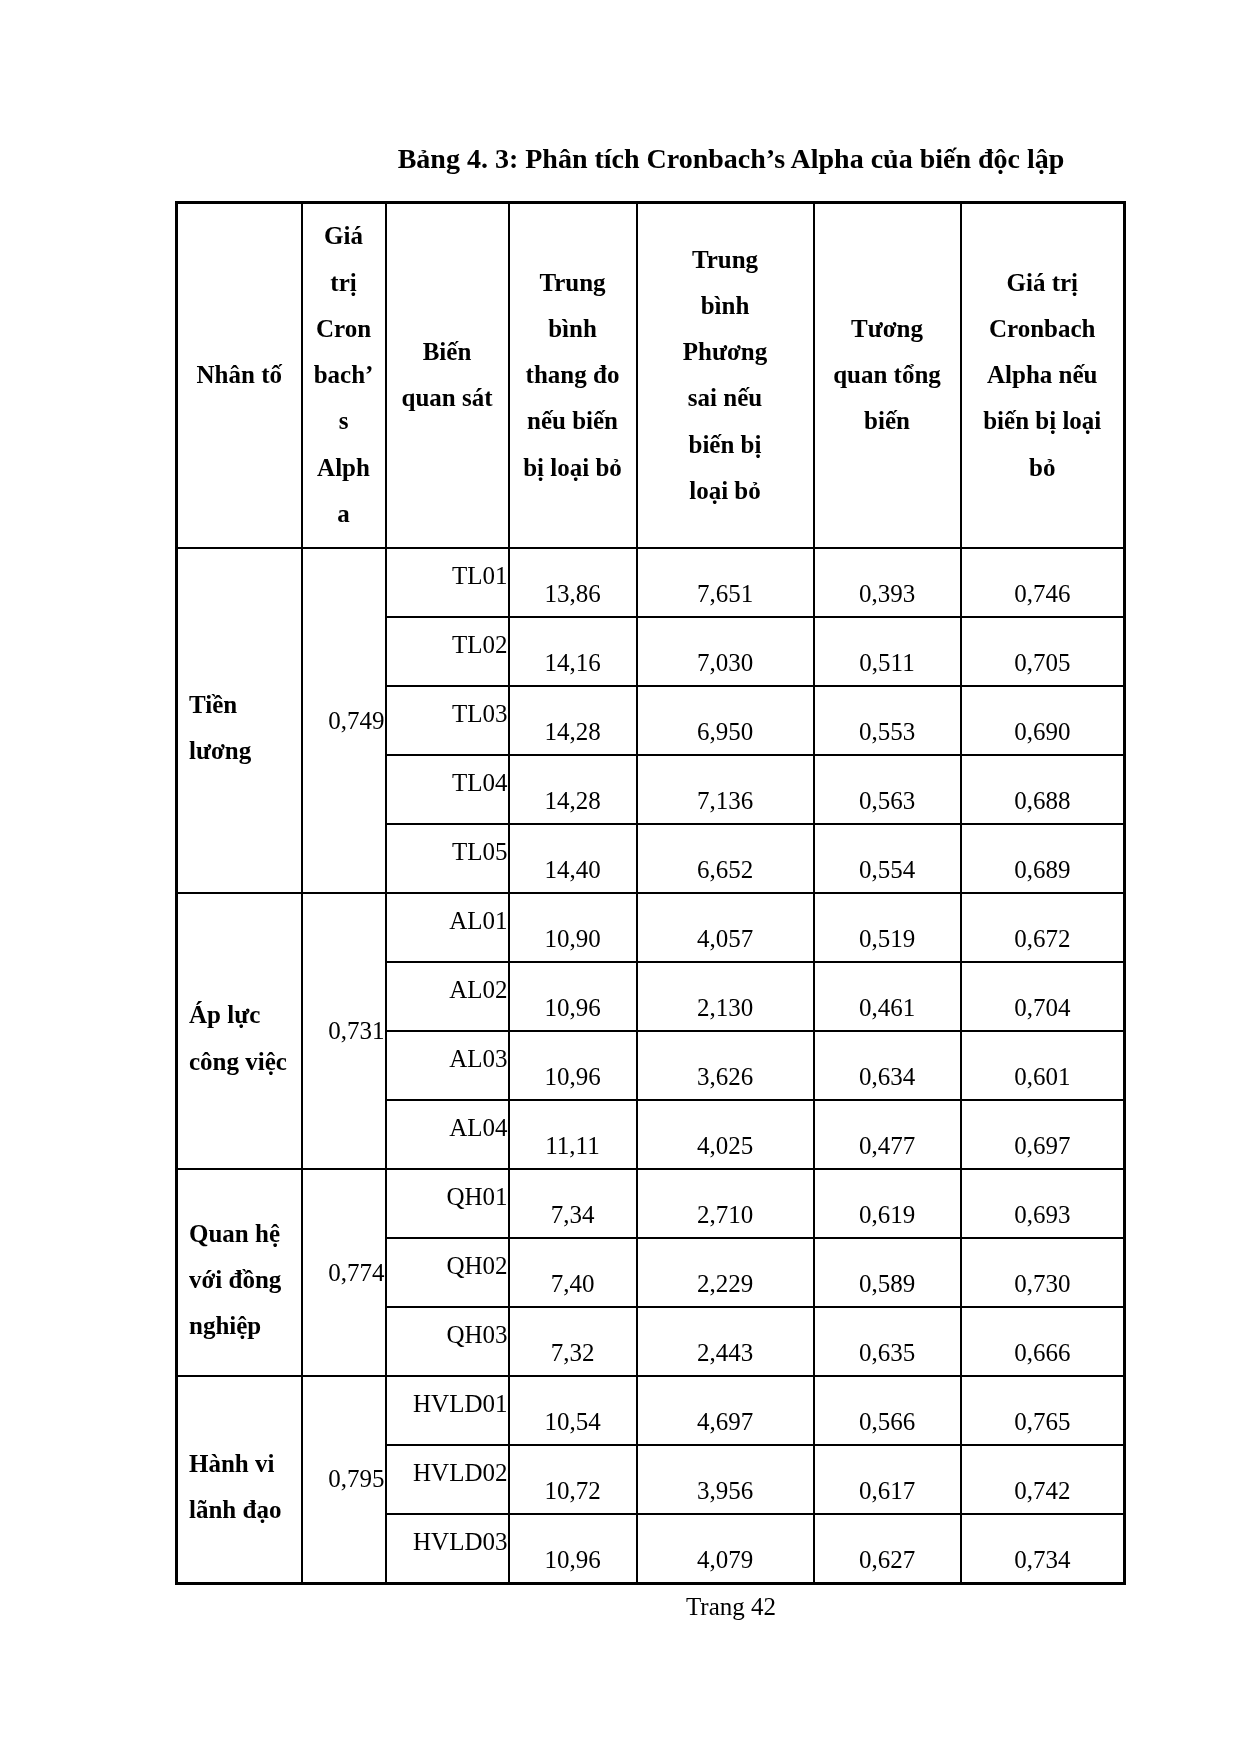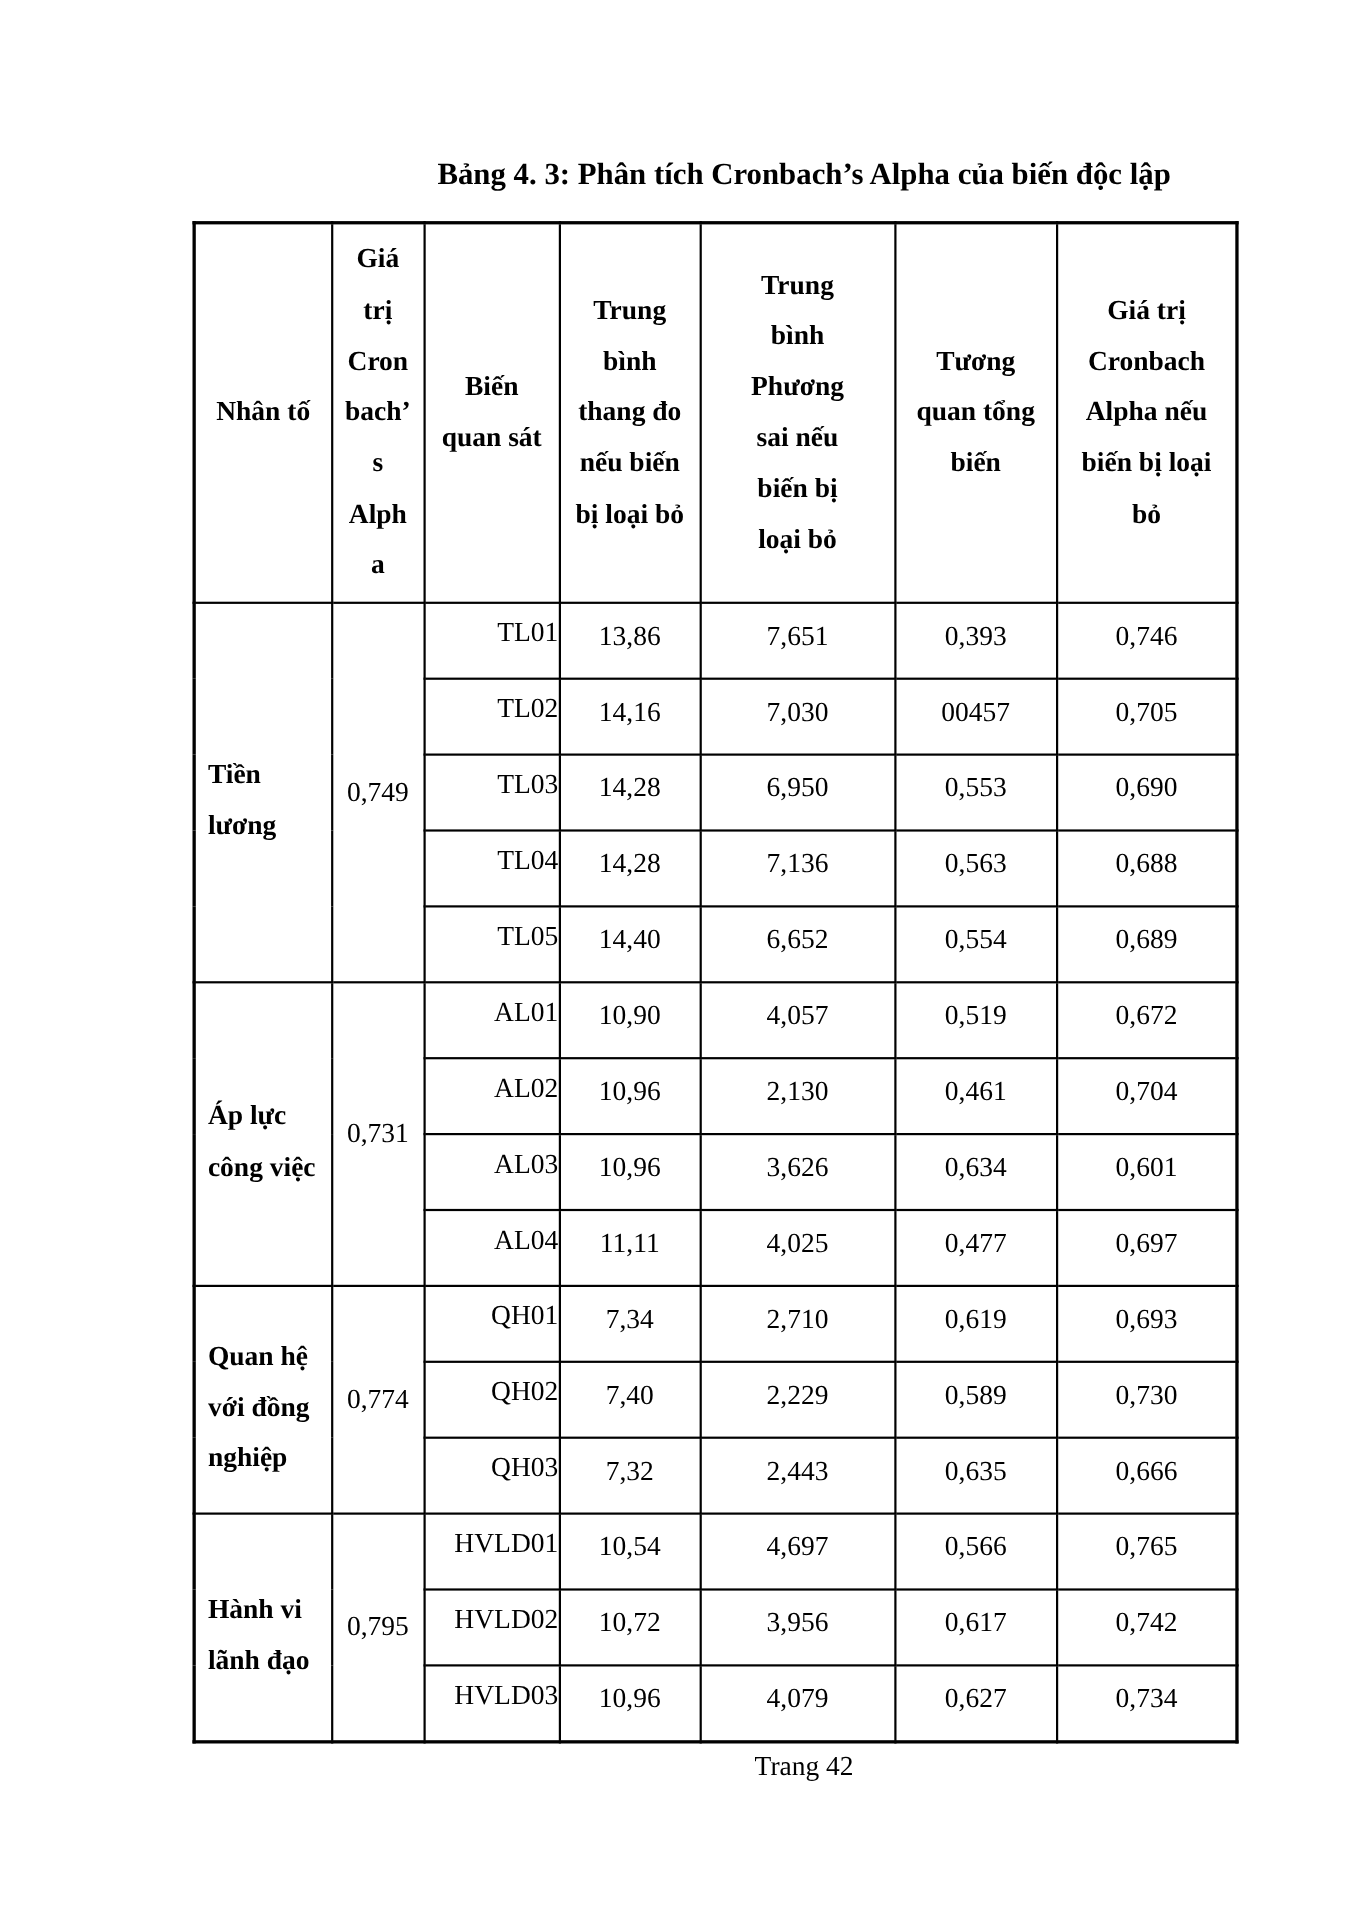--- a/index.html
+++ b/index.html
@@ -44,32 +44,32 @@
   }
   td.factor {
     font-weight: bold;
     text-align: left;
     vertical-align: middle;
     line-height: 1.85;
     white-space: pre-line;
     padding: 15px 4px 0 11px;
   }
   td.alpha {
-    text-align: center;
+    text-align: right;
     vertical-align: middle;
   }
   td.varc {
     text-align: right;
     vertical-align: top;
     padding: 13px 0 0 10px;
   }
   td.num {
     text-align: center;
     vertical-align: top;
-    padding-top: 16px;
+    padding-top: 31px;
   }
   .page-footer {
     margin-top: 8px;
     text-align: center;
     font-size: 25px;
   }
 </style>
 </head>
 <body>
 
@@ -128,21 +128,21 @@
           <td class="varc">TL01</td>
           <td class="num">13,86</td>
           <td class="num">7,651</td>
           <td class="num">0,393</td>
           <td class="num">0,746</td>
         </tr>
         <tr class="drow">
           <td class="varc">TL02</td>
           <td class="num">14,16</td>
           <td class="num">7,030</td>
-          <td class="num">00457</td>
+          <td class="num">0,511</td>
           <td class="num">0,705</td>
         </tr>
         <tr class="drow">
           <td class="varc">TL03</td>
           <td class="num">14,28</td>
           <td class="num">6,950</td>
           <td class="num">0,553</td>
           <td class="num">0,690</td>
         </tr>
         <tr class="drow">

